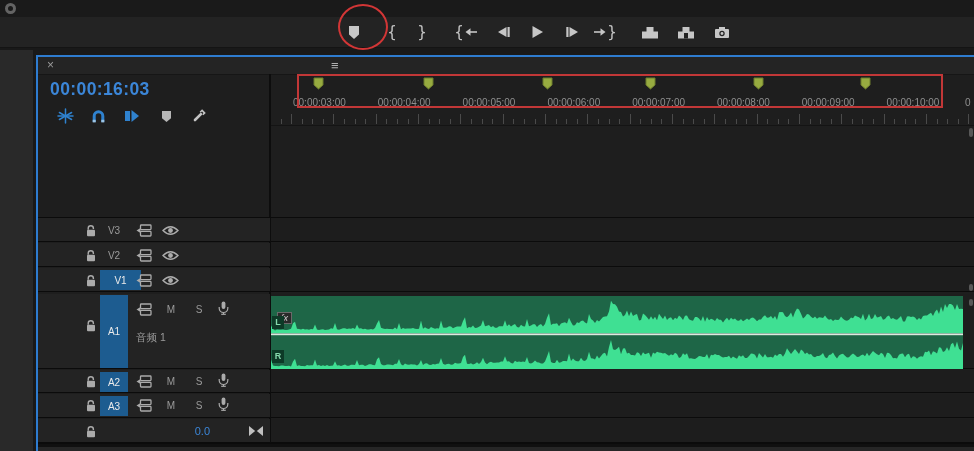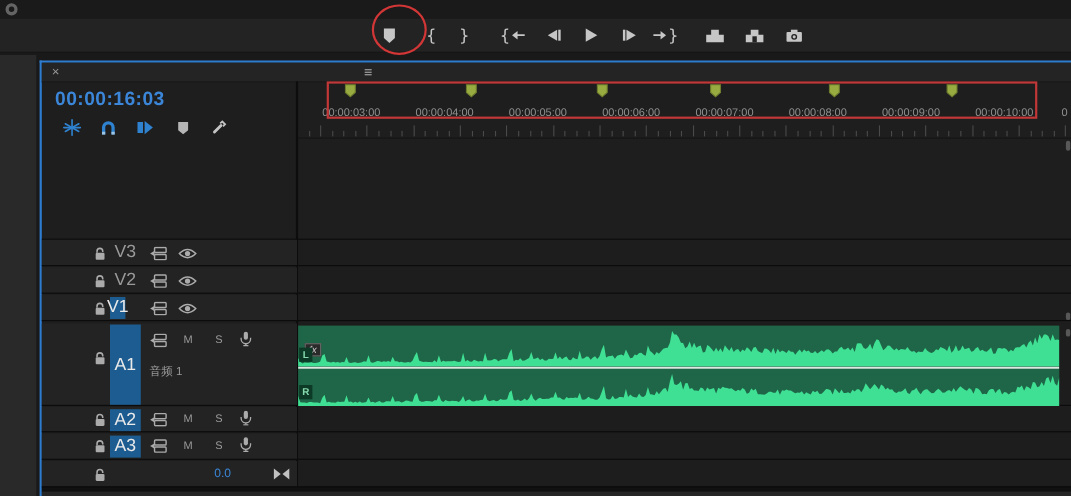--- a/index.html
+++ b/index.html
@@ -30,21 +30,21 @@
   .ruler-label{position:absolute;top:23px;font-size:10px;color:#8f8f8f;white-space:nowrap;}
   .ruler-marker{position:absolute;top:2px;}
   .tick{position:absolute;width:1px;background:#4a4a4a;}
   .vdivider{left:269px;top:74px;width:2px;height:369px;background:#0d0d0d;}
   .ruler-base{left:270px;top:125px;width:704px;height:1px;background:#141414;}
   
   .trackhead{position:absolute;left:38px;width:232px;background:#232323;border-bottom:1px solid #0b0b0b;}
   .trackbody{position:absolute;left:271px;width:703px;background:#1d1d1d;border-bottom:1px solid #0b0b0b;}
   .topline{left:38px;top:217px;width:936px;height:1px;background:#0b0b0b;}
   .namebox{position:absolute;display:flex;align-items:center;justify-content:center;
-           font-size:16px;color:#9a9a9a;width:28px;}
+           font-size:10px;color:#9a9a9a;width:28px;}
   .namebox.target{background:#1d5c90;color:#eaeaea;}
   .mslabel{position:absolute;width:14px;text-align:center;font-size:10px;color:#9a9a9a;}
   .cnlabel{position:absolute;font-size:10.5px;color:#9a9a9a;white-space:nowrap;}
   .gain{position:absolute;width:50px;text-align:center;font-size:11px;color:#3b86d8;}
   .iconbtn{position:absolute;background:none;border:none;padding:0;display:flex;}
   
   .clip{left:271px;top:296px;width:692px;height:73px;background:#1e6647;}
   .fxbadge{position:absolute;left:6px;top:16px;width:15px;height:12px;background:#2a2a2a;border:1px solid #6a6a6a;
            color:#d0d0d0;font-size:9px;font-style:italic;line-height:10px;text-align:center;}
   .chbadge{position:absolute;left:1px;width:12px;height:13px;background:#0d3a27;color:#86d8ac;
@@ -322,21 +322,21 @@
         </svg>
       </button>
       <div class="trackhead" style="top: 268px; height: 24px;"></div>
       <div class="trackbody" style="top: 268px; height: 24px;"></div>
       <button class="iconbtn" style="left: 85px; top: 274px;">
         <svg width="12" height="13" viewBox="0 0 12 13">
           <path d="M3.2 5.8 V4.4 a2.6 2.6 0 0 1 5.2 0 V5" fill="none" stroke="#ababab" stroke-width="1.4"></path>
           <rect x="2" y="5.8" width="8" height="6.4" rx="1" fill="#ababab"></rect>
         </svg>
       </button>
-      <div class="namebox target" style="left: 100px; top: 270px; width: 14px; height: 20px;">V1</div>
+      <div class="namebox target" style="left: 100px; top: 270px; width: 41px; height: 20px;">V1</div>
       <button class="iconbtn" style="left: 136px; top: 274px;">
         <svg width="16" height="13" viewBox="0 0 16 13">
           <rect x="4.5" y="1" width="10.5" height="4.6" rx="0.8" fill="none" stroke="#ababab" stroke-width="1.3"></rect>
           <rect x="4.5" y="7.4" width="10.5" height="4.6" rx="0.8" fill="none" stroke="#ababab" stroke-width="1.3"></rect>
           <polygon points="0.5,6.5 4.5,4 4.5,9" fill="#ababab"></polygon>
         </svg>
       </button>
       <button class="iconbtn" style="left: 162px; top: 275px;">
         <svg width="17" height="11" viewBox="0 0 17 11">
           <path d="M1 5.5 Q8.5 -2 16 5.5 Q8.5 13 1 5.5 Z" fill="none" stroke="#ababab" stroke-width="1.4"></path>

